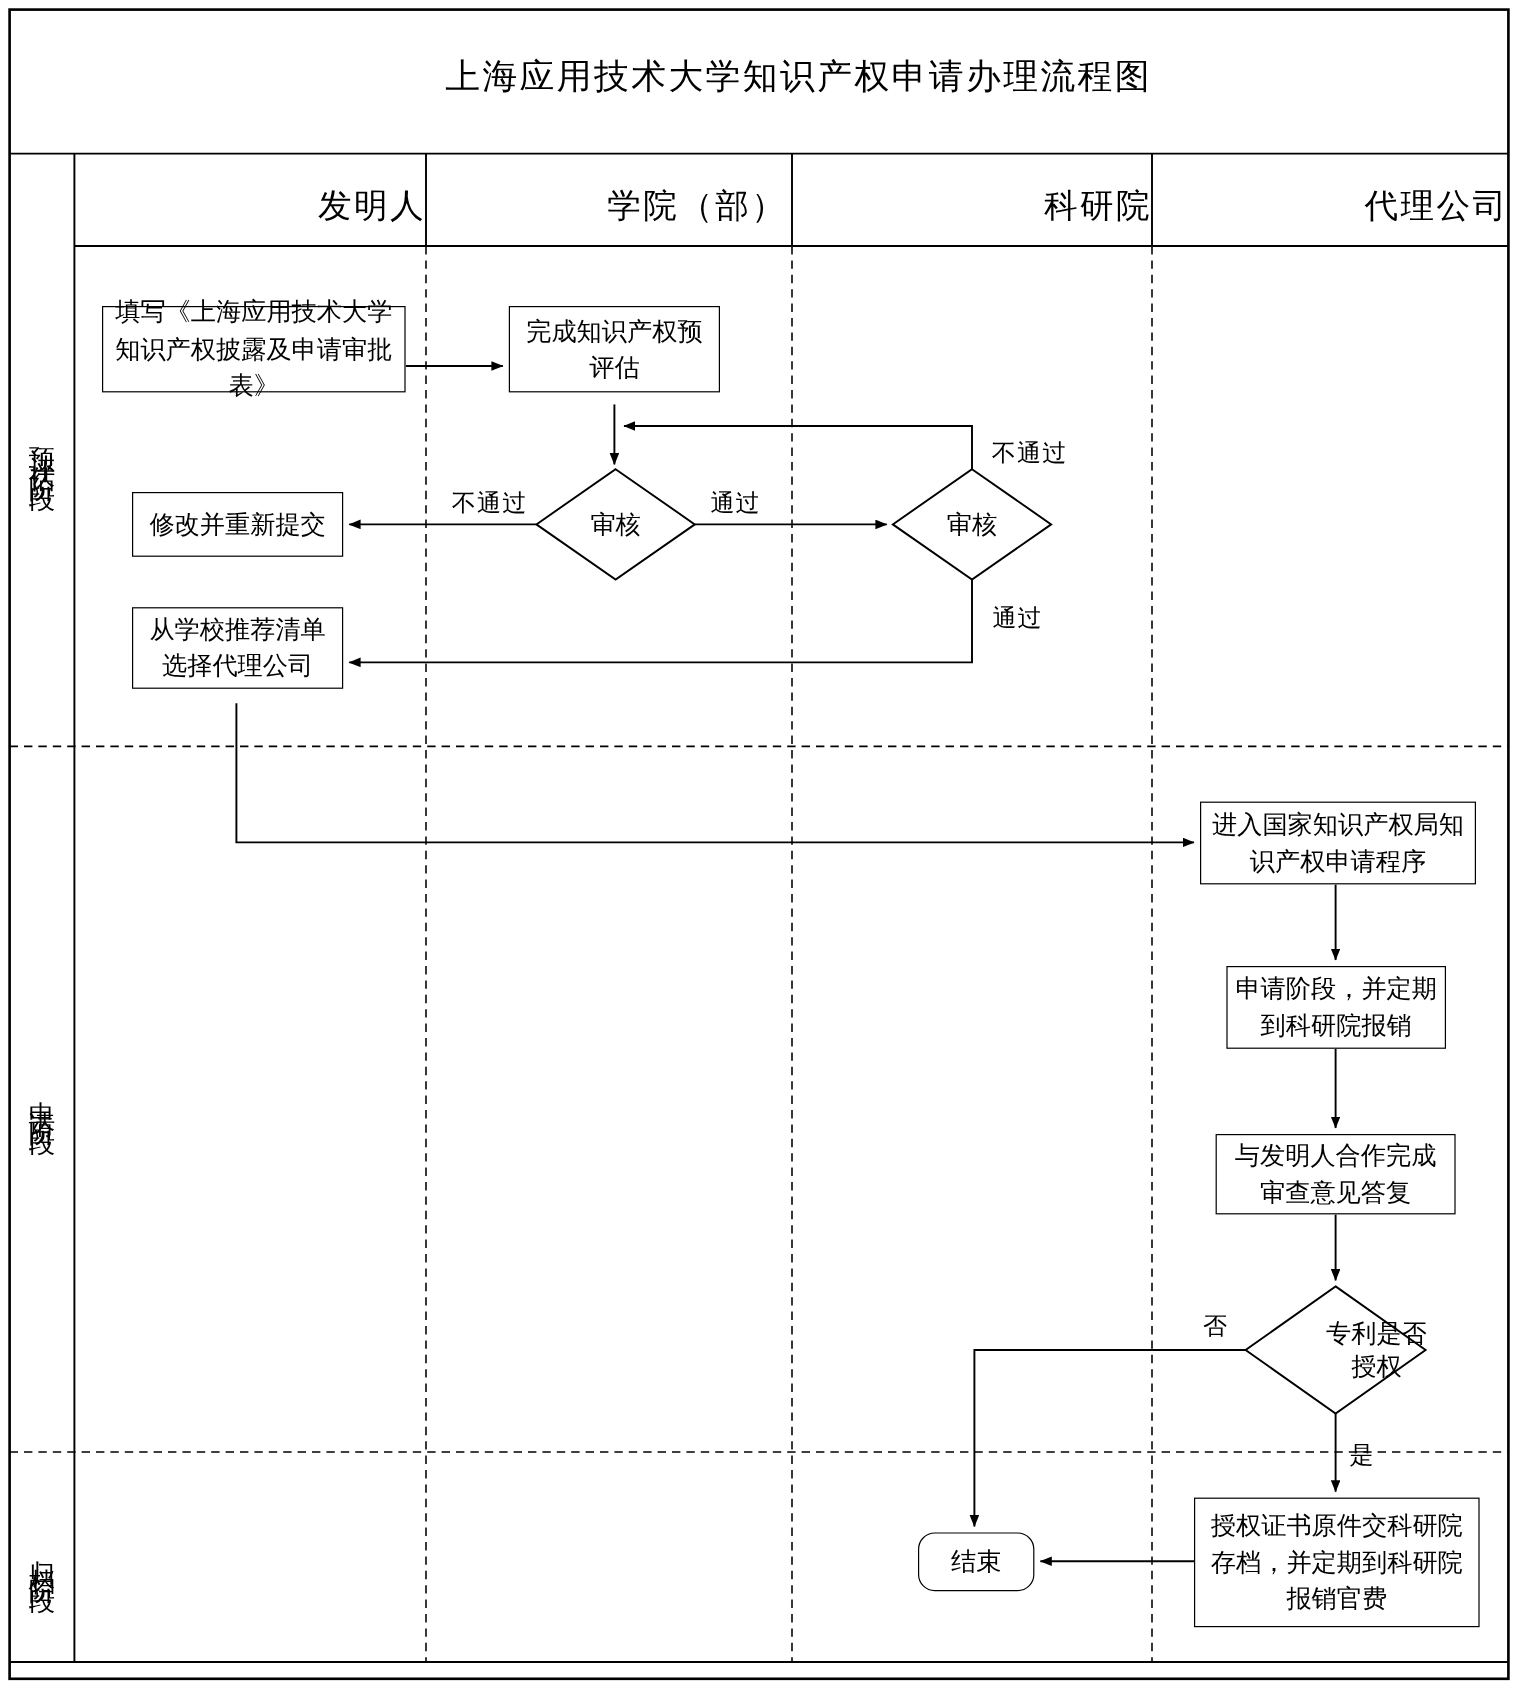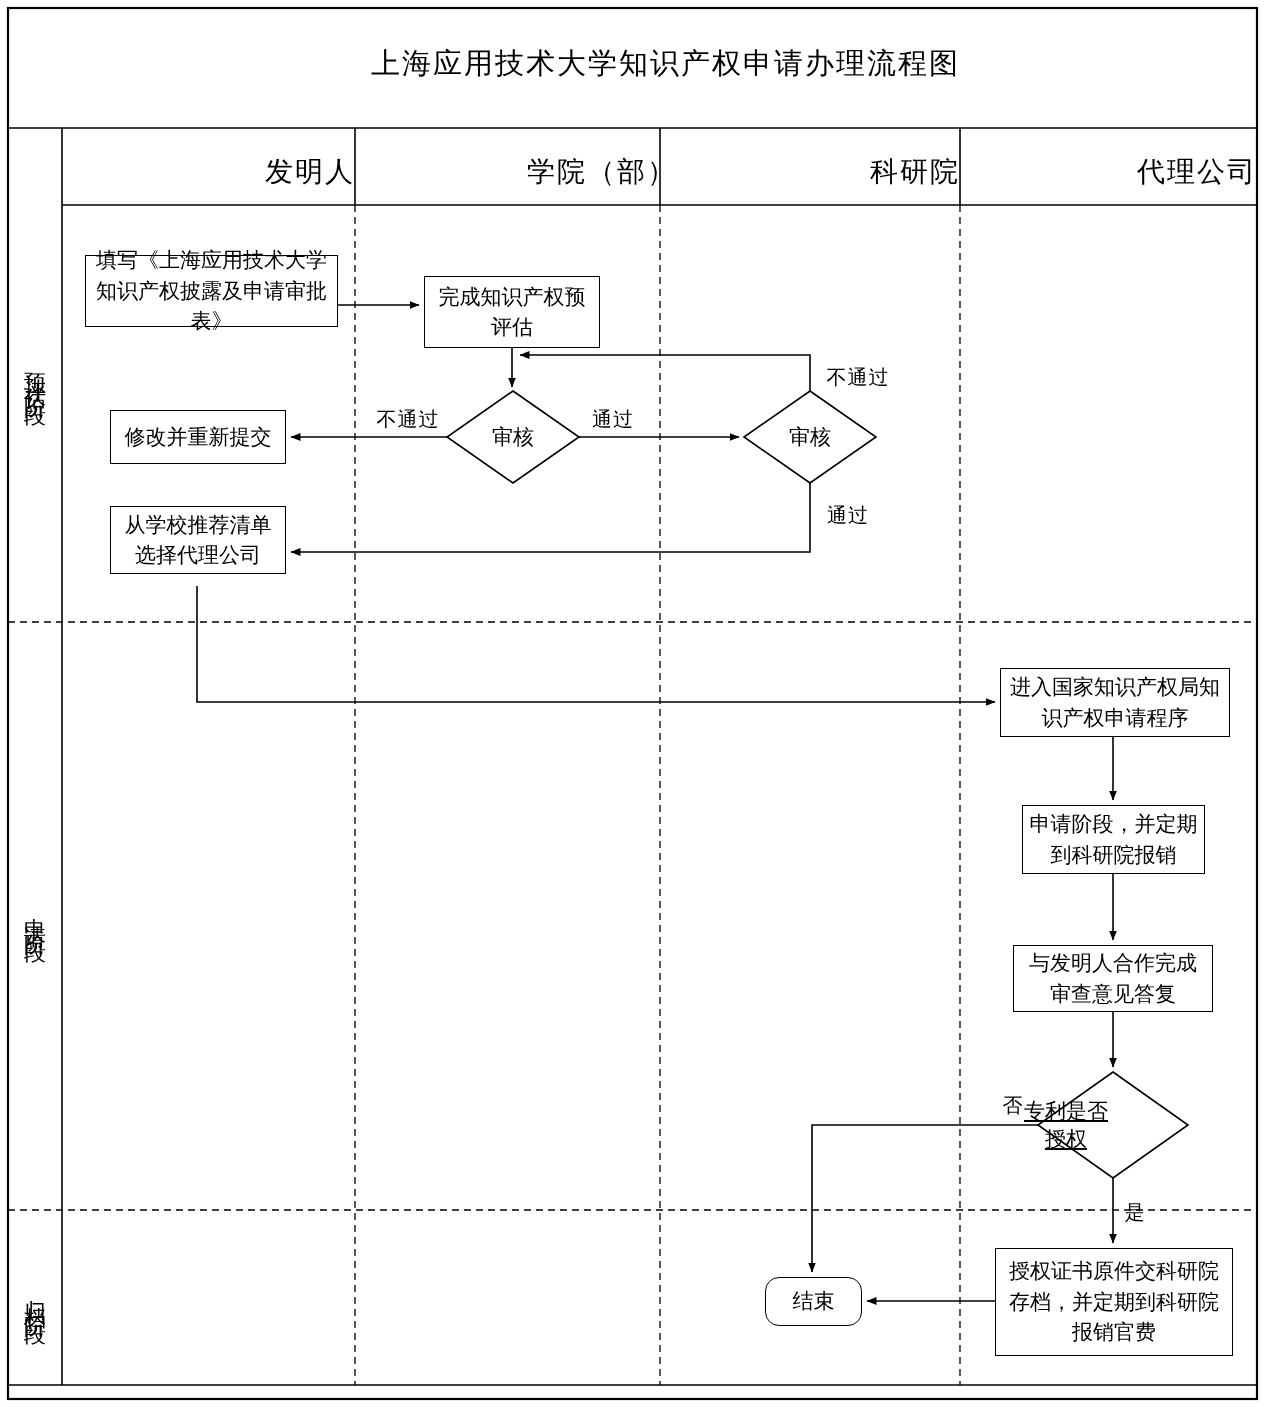--- a/index.html
+++ b/index.html
@@ -71,21 +71,21 @@
       <polygon points="810,391 876,437 810,483 744,437"></polygon>
       <polygon points="1113,1072 1188,1125 1113,1178 1038,1125"></polygon>
     </g>
   </svg>
 
   <div class="title">上海应用技术大学知识产权申请办理流程图</div>
 
   <div class="lane-header" style="left:62px;width:293px;">
     <span>发明人</span>
   </div>
-  <div class="lane-header" style="left:372px;width:305px;">
+  <div class="lane-header" style="left:351px;width:305px;">
     <span>学院（部）</span>
   </div>
   <div class="lane-header" style="left:660px;width:300px;">
     <span>科研院</span>
   </div>
   <div class="lane-header" style="left:960px;width:297px;">
     <span>代理公司</span>
   </div>
 
   <div class="phase-cell" style="top:128px;height:494px;">
@@ -93,37 +93,37 @@
   </div>
   <div class="phase-cell" style="top:622px;height:588px;">
     <span class="phase-label">申请阶段</span>
   </div>
   <div class="phase-cell" style="top:1210px;height:175px;">
     <span class="phase-label">归档阶段</span>
   </div>
 
   <div class="node" style="left:85px;top:255px;width:253px;height:72px;">填写《上海应用技术大学知识产权披露及申请审批表》</div>
 
-  <div class="node" style="left:424px;top:276px;width:176px;height:72px;">完成知识产权预评估</div>
+  <div class="node" style="left:424px;top:255px;width:176px;height:72px;">完成知识产权预评估</div>
 
   <div class="diamond-label" style="left:453px;top:423px;width:120px;height:28px;">审核</div>
 
   <div class="node" style="left:110px;top:410px;width:176px;height:54px;">修改并重新提交</div>
 
   <div class="diamond-label" style="left:750px;top:423px;width:120px;height:28px;">审核</div>
 
   <div class="node" style="left:110px;top:506px;width:176px;height:68px;">从学校推荐清单选择代理公司</div>
 
   <div class="node" style="left:1000px;top:668px;width:230px;height:69px;">进入国家知识产权局知识产权申请程序</div>
 
   <div class="node" style="left:1022px;top:805px;width:183px;height:69px;">申请阶段，并定期到科研院报销</div>
 
   <div class="node" style="left:1013px;top:945px;width:200px;height:67px;">与发明人合作完成审查意见答复</div>
 
-  <div class="diamond-label" style="left:1016px;top:1096px;width:100px;height:58px;text-decoration:underline;">专利是否授权</div>
+  <div class="diamond-label" style="left:1097px;top:1096px;width:100px;height:58px;">专利是否授权</div>
 
   <div class="node" style="left:995px;top:1248px;width:238px;height:108px;">授权证书原件交科研院存档，并定期到科研院报销官费</div>
 
   <div class="node terminator" style="left:765px;top:1277px;width:97px;height:49px;">结束</div>
 
   <div class="edge-label" style="left:370px;top:406px;width:76px;">不通过</div>
   <div class="edge-label" style="left:585px;top:406px;width:56px;">通过</div>
   <div class="edge-label" style="left:820px;top:364px;width:76px;">不通过</div>
   <div class="edge-label" style="left:820px;top:502px;width:56px;">通过</div>
   <div class="edge-label" style="left:998px;top:1092px;width:30px;">否</div>

